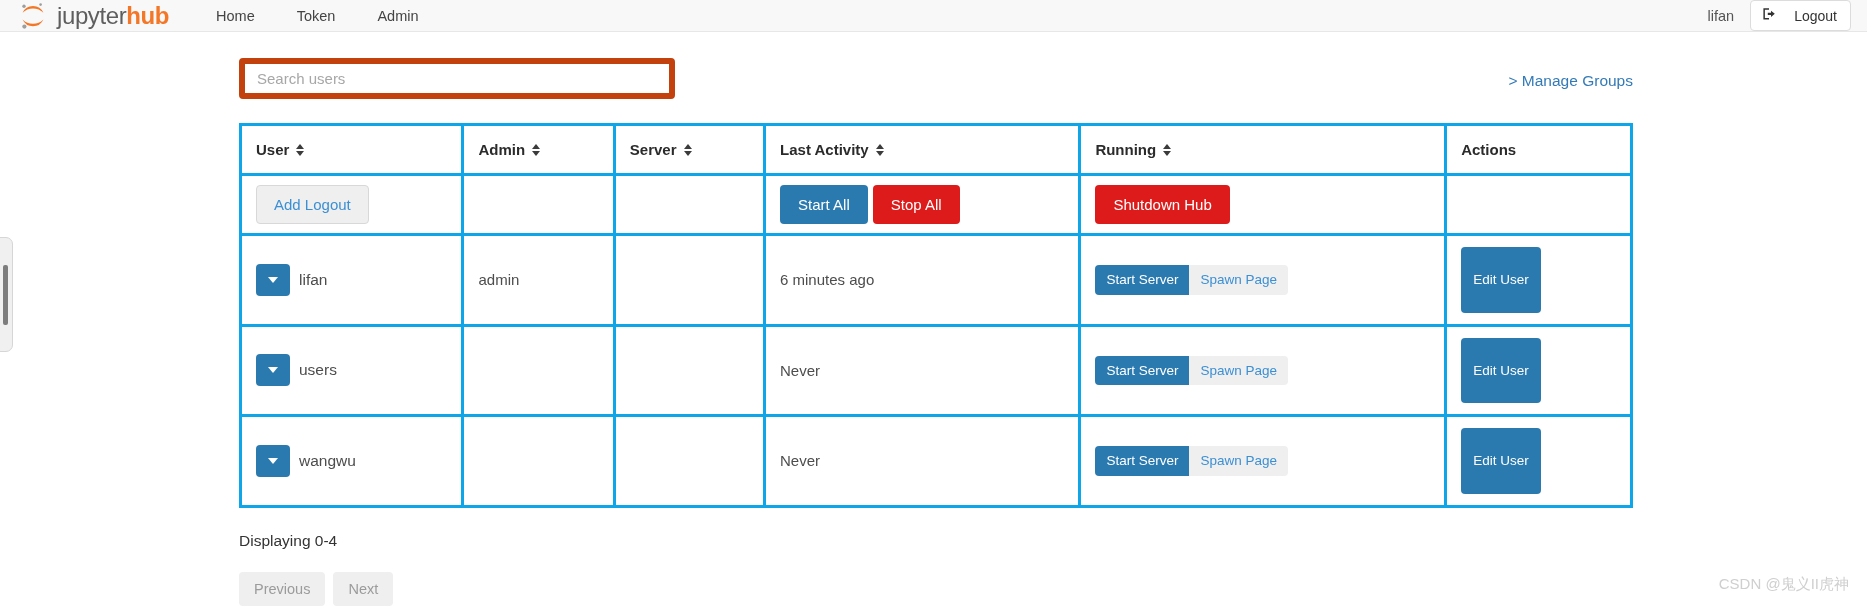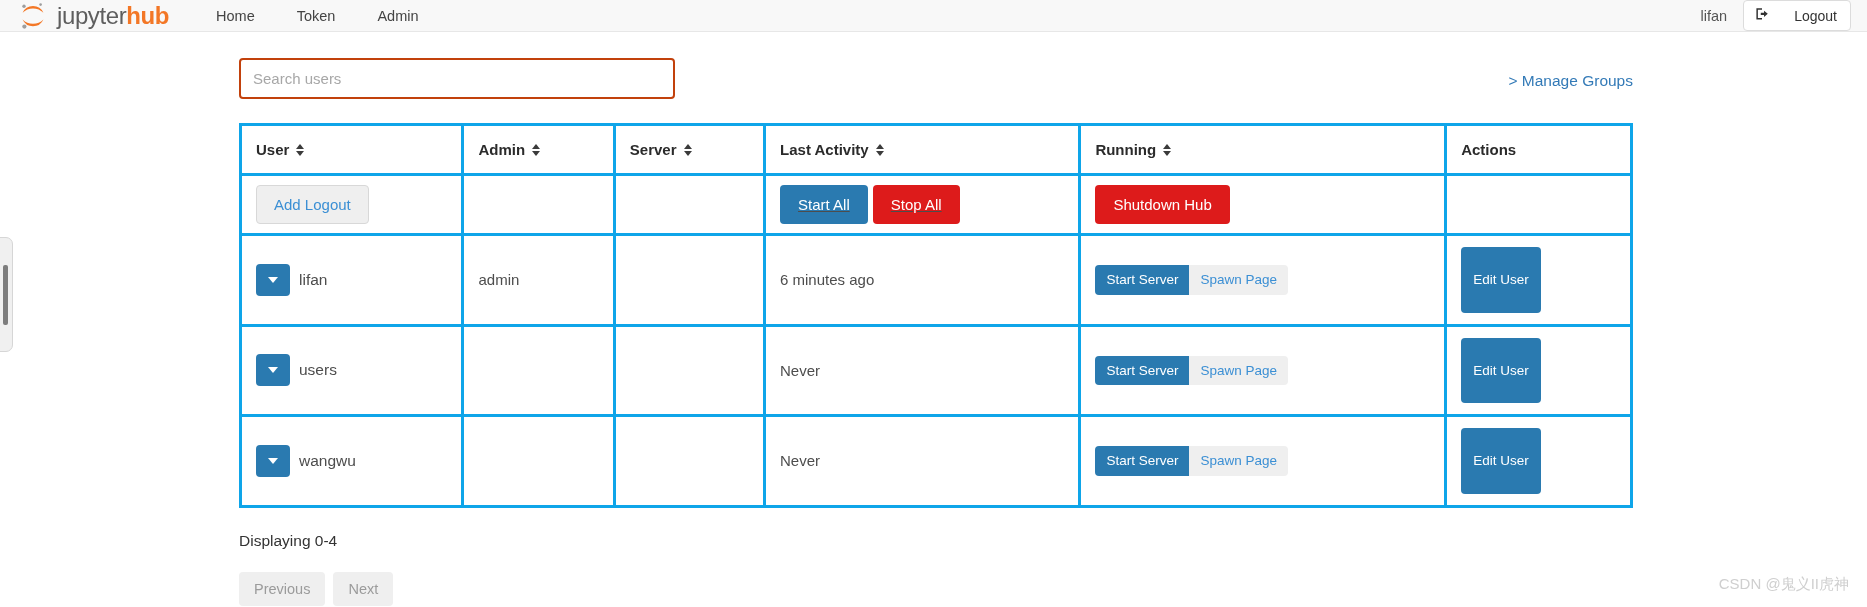--- a/index.html
+++ b/index.html
@@ -58,21 +58,21 @@
     gap: 16px;
   }
   .nav-user {
     color: #555555;
     font-size: 14.5px;
     white-space: nowrap;
   }
   .logout-btn {
     display: inline-flex;
     align-items: center;
-    gap: 25px;
+    gap: 18px;
     background: #ffffff;
     border: 1px solid #dcdcdc;
     border-radius: 4px;
     padding: 6px 13px 6px 11px;
     font-size: 14px;
     color: #333333;
     cursor: pointer;
     font-family: inherit;
     white-space: nowrap;
   }
@@ -112,21 +112,21 @@
   }
 
   .toolbar-row {
     display: flex;
     align-items: flex-start;
     justify-content: space-between;
   }
   .search-input {
     width: 436px;
     height: 41px;
-    border: 2px solid #c2410c;
+    border: 6px solid #c2410c;
     border-radius: 4px;
     padding: 6px 12px;
     font-size: 15px;
     color: #555;
     font-family: inherit;
     outline: none;
     background: #fff;
   }
   .search-input::placeholder { color: #a7a7a7; }
   .manage-groups {
@@ -271,21 +271,21 @@
   }
   .caret {
     width: 0; height: 0;
     border-left: 5px solid transparent;
     border-right: 5px solid transparent;
     border-top: 6px solid #ffffff;
   }
   .username { font-size: 15.5px; color: #4d4d4d; }
 
   
-  .startstop-wrap { display: flex; align-items: center; gap: 5px; text-decoration: underline; }
+  .startstop-wrap { display: flex; align-items: center; gap: 5px; }
 
   
   .displaying {
     margin-top: 24px;
     font-size: 15.5px;
     color: #333333;
   }
   .pager {
     margin-top: 22px;
     display: flex;

